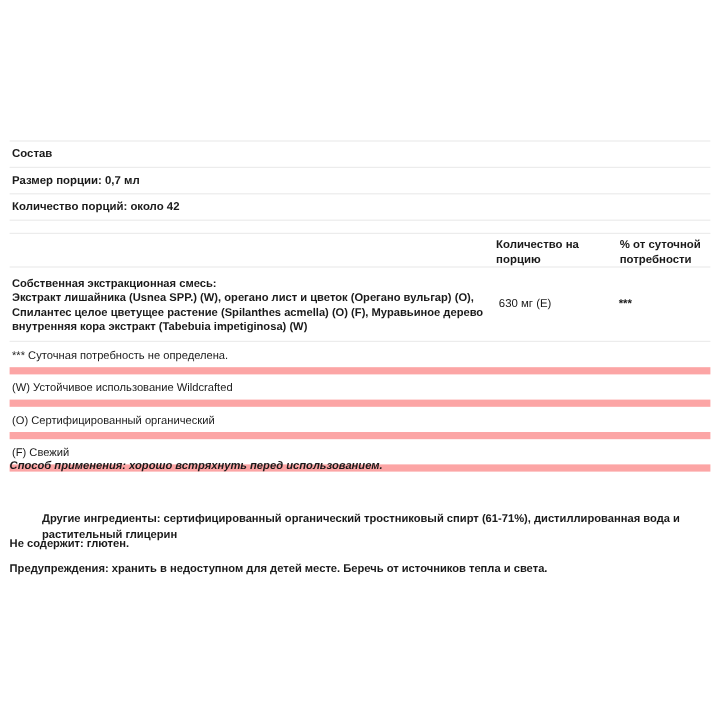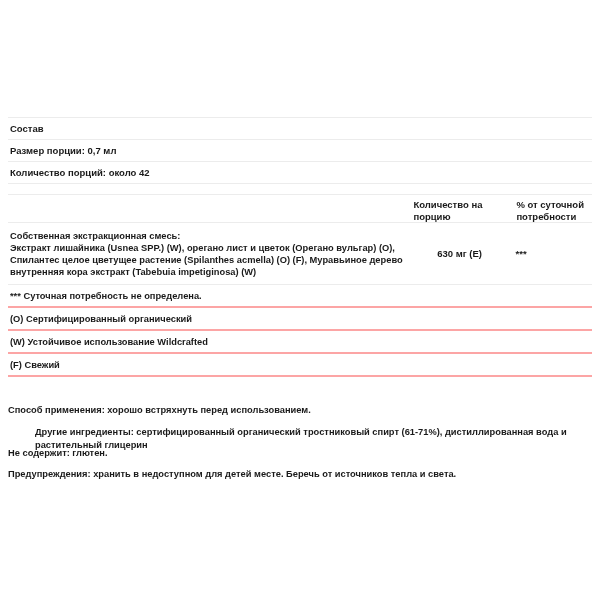--- a/index.html
+++ b/index.html
@@ -7,23 +7,23 @@
          font-family:"Liberation Sans", "DejaVu Sans", sans-serif; color:#1a1a1a; }
   .wrap { position:absolute; left:8px; top:117px; width:584px; }
   .row { border-top:1px solid #ececec; font-size:9.5px; font-weight:bold; line-height:12px; }
   .row.simple { height:21px; display:flex; align-items:center; padding-left:2px; }
   .hdr { height:28px; display:flex; align-items:flex-start; padding-top:4px; box-sizing:border-box; border-top:1px solid #ececec;gap:16px; }
   .hdr .c1 { width:412px; }
   .hdr .c2 { width:92px; font-size:9.5px; font-weight:bold; line-height:12px; }
   .hdr .c3 { width:80px; font-size:9.5px; font-weight:bold; line-height:12px; }
   .ing { height:61px; display:flex; align-items:center; border-top:1px solid #ececec; border-bottom:1px solid #ececec;gap:12px; }
   .ing .c1 { width:412px; padding-left:2px; font-size:9.3px; font-weight:bold; line-height:12px; }
-  .ing .c2 { width:92px; font-size:9.5px; font-weight:bold;text-align:center; }
+  .ing .c2 { width:92px; font-size:9.5px; font-weight:normal; }
   .ing .c3 { width:80px; font-size:9.5px; font-weight:bold; }
-  .foot { height:21px; display:flex; align-items:center; padding-left:2px; font-size:9.3px; font-weight:bold; border-bottom:2px solid #fca5a5; }
+  .foot { height:21px; display:flex; align-items:center; padding-left:2px; font-size:9.3px; font-weight:normal; border-bottom:6px solid #fca5a5; }
   .gap { height:10px; border-top:1px solid #ececec; }
   .para { position:absolute; left:8px; width:584px; font-size:9.3px; font-weight:bold; line-height:13px; }
 </style>
 </head>
 <body>
 
 <div class="wrap">
   <div class="row simple">Состав</div>
   <div class="row simple">Размер порции: 0,7 мл</div>
   <div class="row simple">Количество порций: около 42</div>
@@ -37,24 +37,24 @@
     <div class="c1">
       <div>Собственная экстракционная смесь:</div>
       <div>Экстракт лишайника (Usnea SPP.) (W), орегано лист и цветок (Орегано вульгар) (O),</div>
       <div>Спилантес целое цветущее растение (Spilanthes acmella) (O) (F), Муравьиное дерево</div>
       <div>внутренняя кора экстракт (Tabebuia impetiginosa) (W)</div>
     </div>
     <div class="c2">630 мг (E)</div>
     <div class="c3">***</div>
   </div>
   <div class="foot">*** Суточная потребность не определена.</div>
+  <div class="foot">(W) Устойчивое использование Wildcrafted</div>
   <div class="foot">(O) Сертифицированный органический</div>
-  <div class="foot">(W) Устойчивое использование Wildcrafted</div>
   <div class="foot">(F) Свежий</div>
 </div>
 
-<div class="para" style="top:404px;">Способ применения:  хорошо встряхнуть перед использованием.</div>
+<div class="para" style="top:382px;font-style:italic;">Способ применения:  хорошо встряхнуть перед использованием.</div>
 <div class="para" style="top:426px;margin-left:27px;">
   <div>Другие ингредиенты: сертифицированный органический тростниковый спирт (61-71%), дистиллированная вода и</div>
   <div>растительный глицерин</div>
 </div>
 <div class="para" style="top:447px;">Не содержит: глютен.</div>
 <div class="para" style="top:468px;">Предупреждения: хранить в недоступном для детей месте. Беречь от источников тепла и света.</div>
 
 </body></html>

